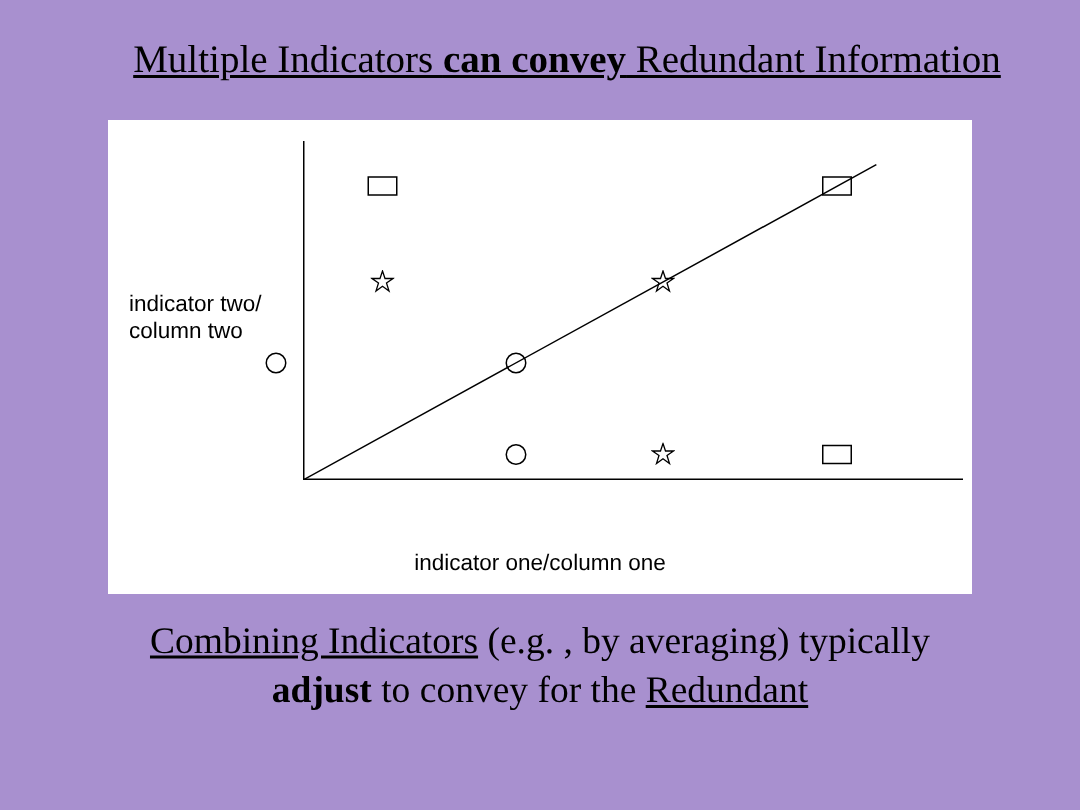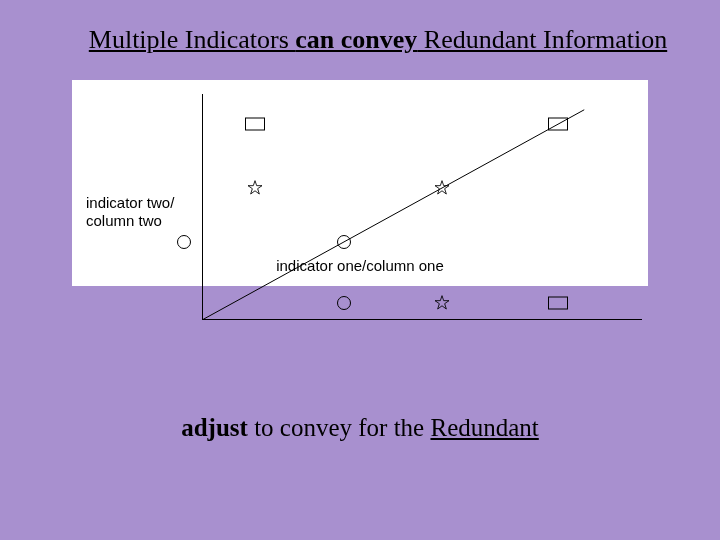--- a/index.html
+++ b/index.html
@@ -20,21 +20,21 @@
     line-height:1.2;
     margin-left:36px;
   }
   .u{ text-decoration:underline; }
   .b{ font-weight:bold; }
   .slot{ display:inline; }
 
   .chart-box{
     position:absolute;
     left:72px; top:80px;
-    width:576px; height:206px;
+    width:576px; height:316px;
     background:#fff;
   }
 
   
   .plot{
     position:absolute;
     left:130px; top:20px;
     width:400px; height:220px;
   }
   .axis-x{
@@ -137,15 +137,18 @@
         </div>
         <div class="mark sq" style="left: 355.556px; top: 202.889px;"></div>
       </div>
   </div>
 
   <div class="xlab">indicator one/column one</div>
 </div>
 
 <div class="caption">
   <div>
+    <span class="slot u">Combining Indicators</span><span class="slot"> (e.g. , by averaging) typically</span>
+  </div>
+  <div>
     <span class="slot b">adjust</span><span class="slot"> to convey for the </span><span class="slot u">Redundant</span>
   </div>
 </div>
 
 </body></html>

